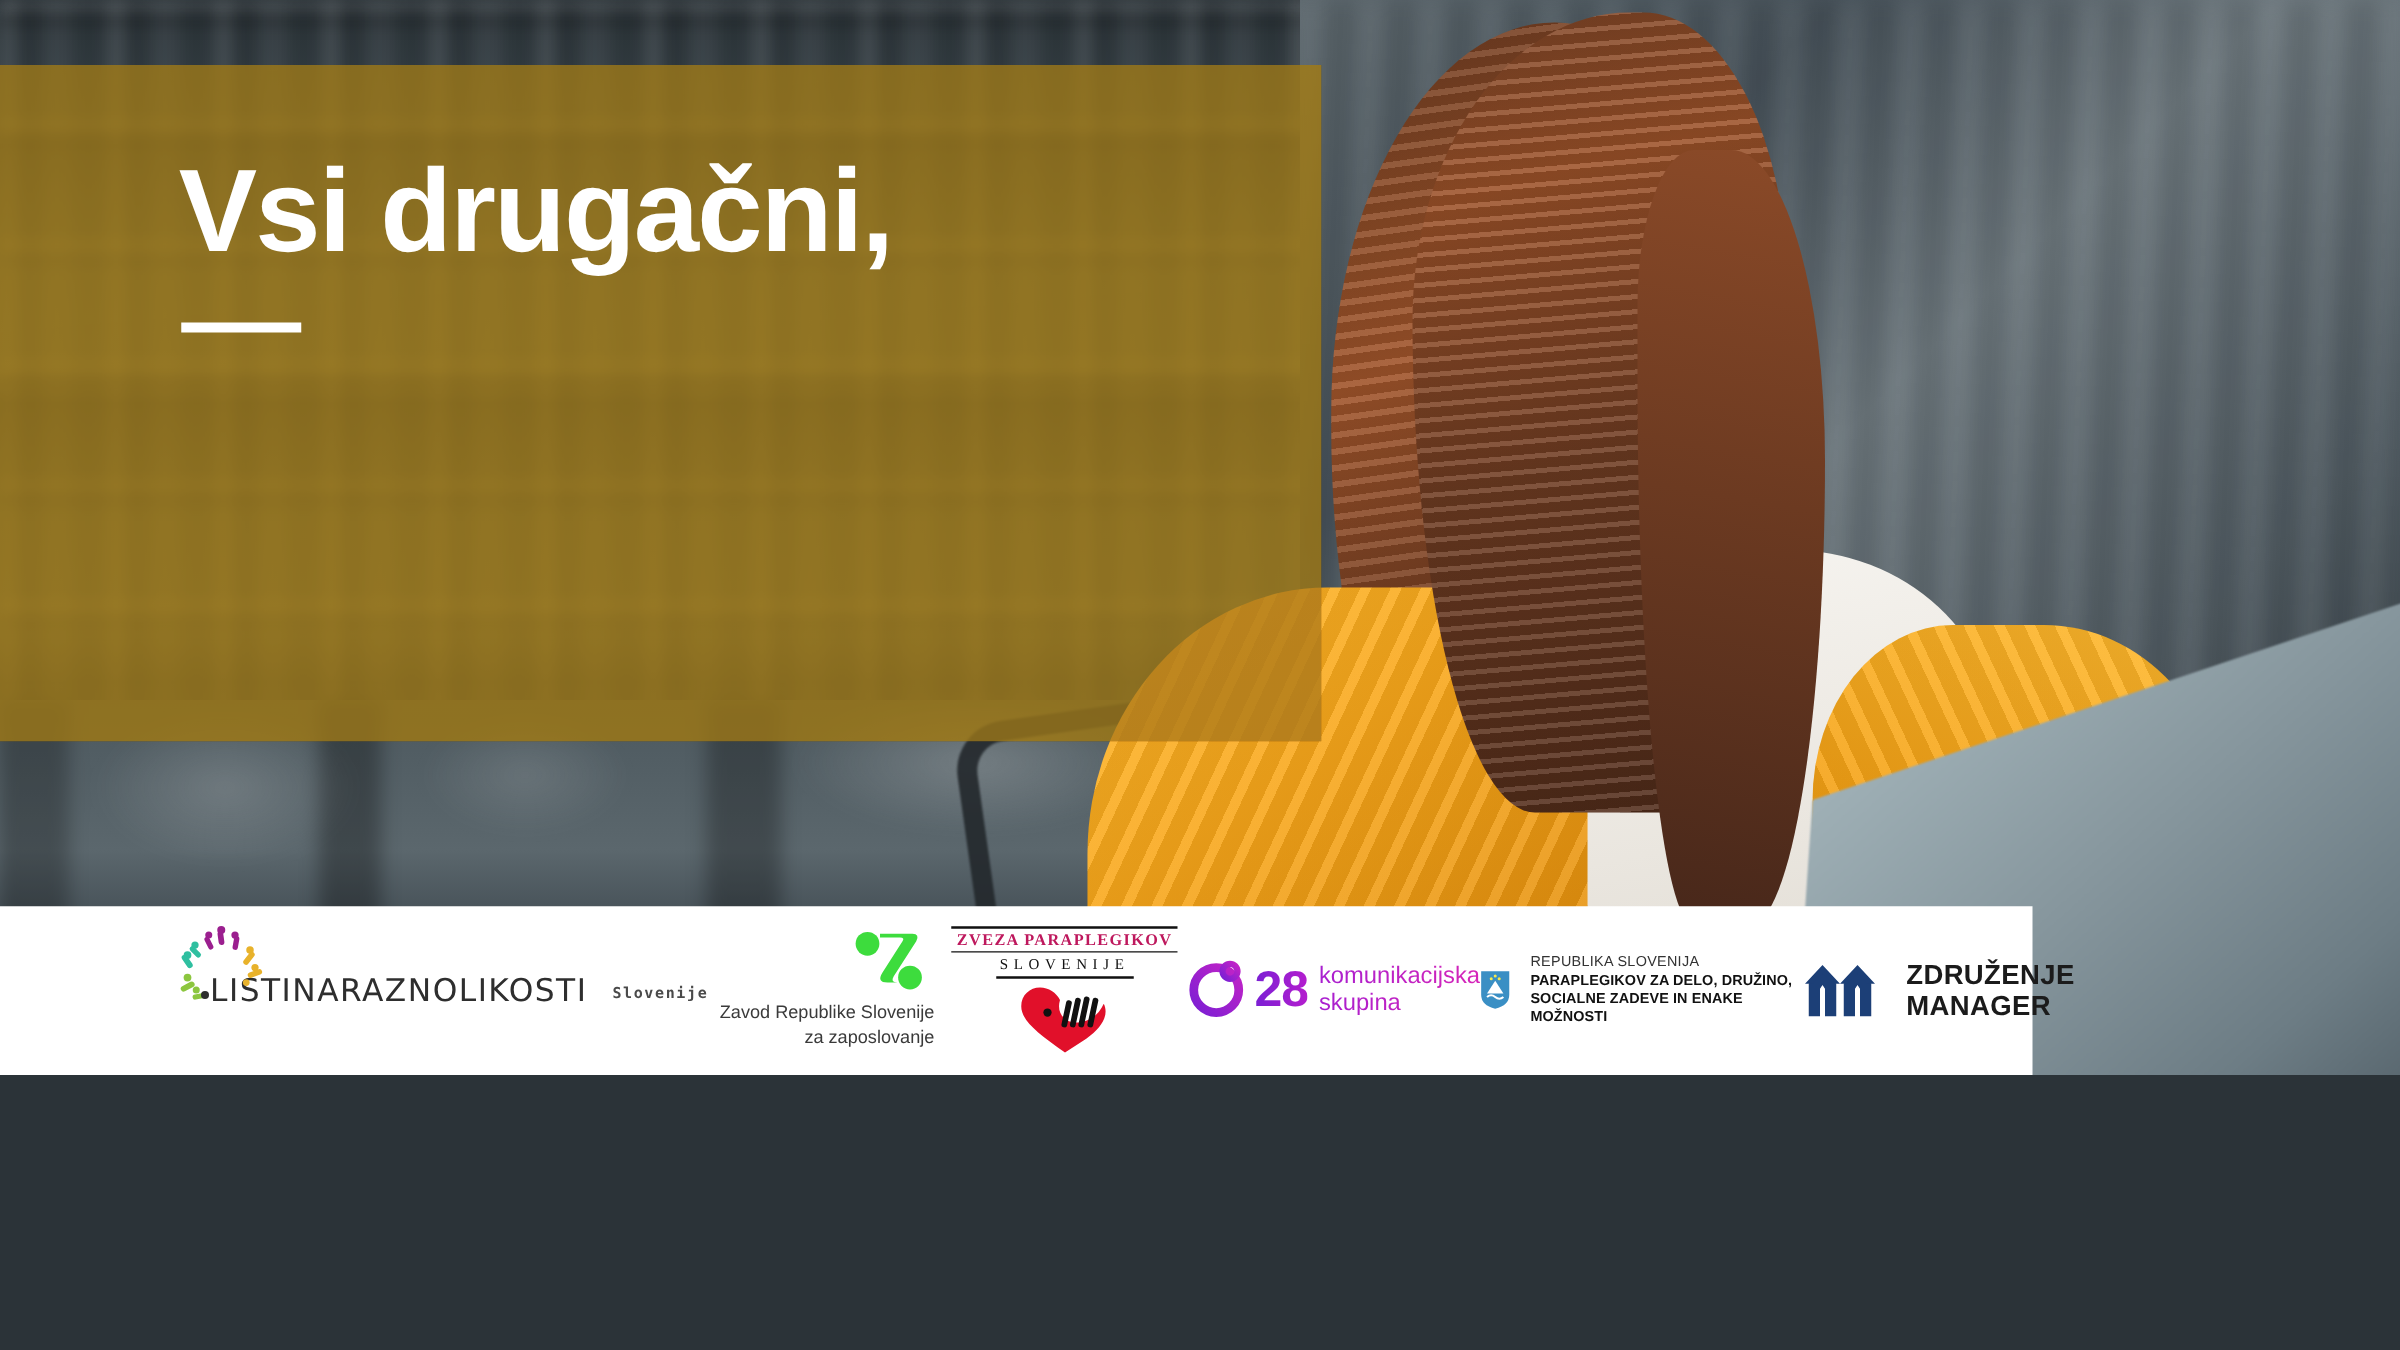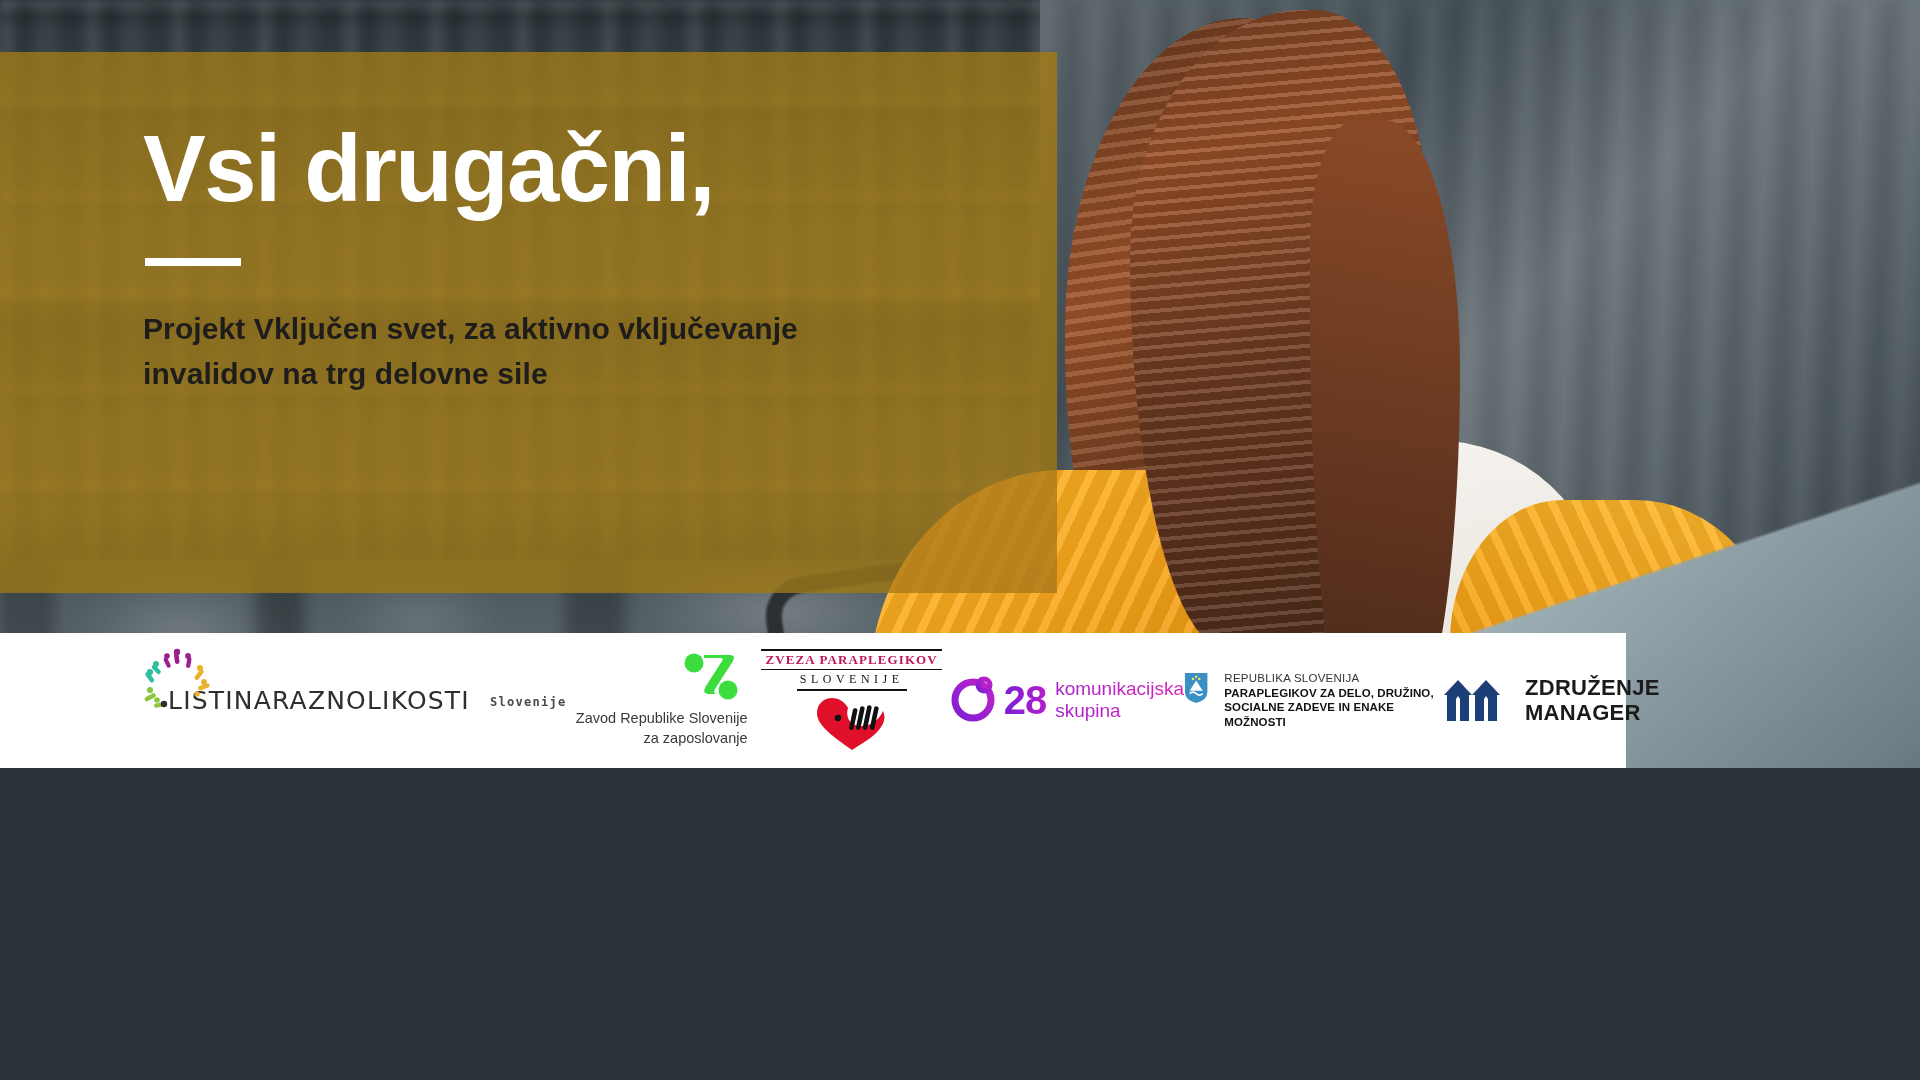--- a/index.html
+++ b/index.html
@@ -5,21 +5,21 @@
   * { margin:0; padding:0; box-sizing:border-box; }
   html, body {
     width:1920px; height:1080px;
     overflow:hidden;
     background:#2b3338;
     font-family:"Liberation Sans", sans-serif;
   }
 
   #stage {
     position:relative;
-    width:1920px; height:768px;
+    width:1920px; height:860px;
     overflow:hidden;
   }
 
   
   .photo {
     position:absolute; inset:0;
     background:#4e5a60;
     overflow:hidden;
   }
   
@@ -317,21 +317,21 @@
     -webkit-background-clip:text; background-clip:text; color:transparent;
     margin-left:-4px;
   }
   .o28-txt {
     font-size:19px; line-height:1.18; color:#c01fc0;
     background:linear-gradient(90deg,#a81fd0,#d625b8);
     -webkit-background-clip:text; background-clip:text; color:transparent;
   }
 
   
-  .minrs { display:flex; gap:16px; }
+  .minrs { display:flex; align-items:center; gap:16px; }
   .grb { width:26px; height:34px; }
   .minrs-txt { line-height:1.3; }
   .minrs-l1 { font-size:11.5px; color:#333; letter-spacing:.25px; }
   .minrs-l2 { font-size:11.5px; color:#111; font-weight:bold; letter-spacing:.1px; }
 
   
   .zm { display:flex; align-items:center; gap:11px; }
   .zm-mark { width:70px; height:46px; }
   .zm-txt { line-height:1.18; }
   .zm-l { font-size:22px; font-weight:bold; color:#1b1b1b; letter-spacing:.3px; }
@@ -370,24 +370,20 @@
       <div class="laptop"></div>
     </div>
   </div>
 
   <div class="gold-panel"></div>
   <div class="gold-panel-tint"></div>
 
   <div class="copy">
     <div class="headline">Vsi drugačni,</div>
     <div class="rule"></div>
-    <div class="subhead">
-      <span>Projekt Vključen svet, za aktivno vključevanje</span><br>
-      <span>invalidov na trg delovne sile</span>
-    </div>
   </div>
 
   <div class="footer">
     <div class="logos">
 
       <div class="logo-slot sp1">
         <div class="listina">
           <svg class="listina-burst" viewBox="0 0 72 66">
             <g fill="#8cc63f">
               <circle cx="8" cy="44" r="3.1"></circle>

